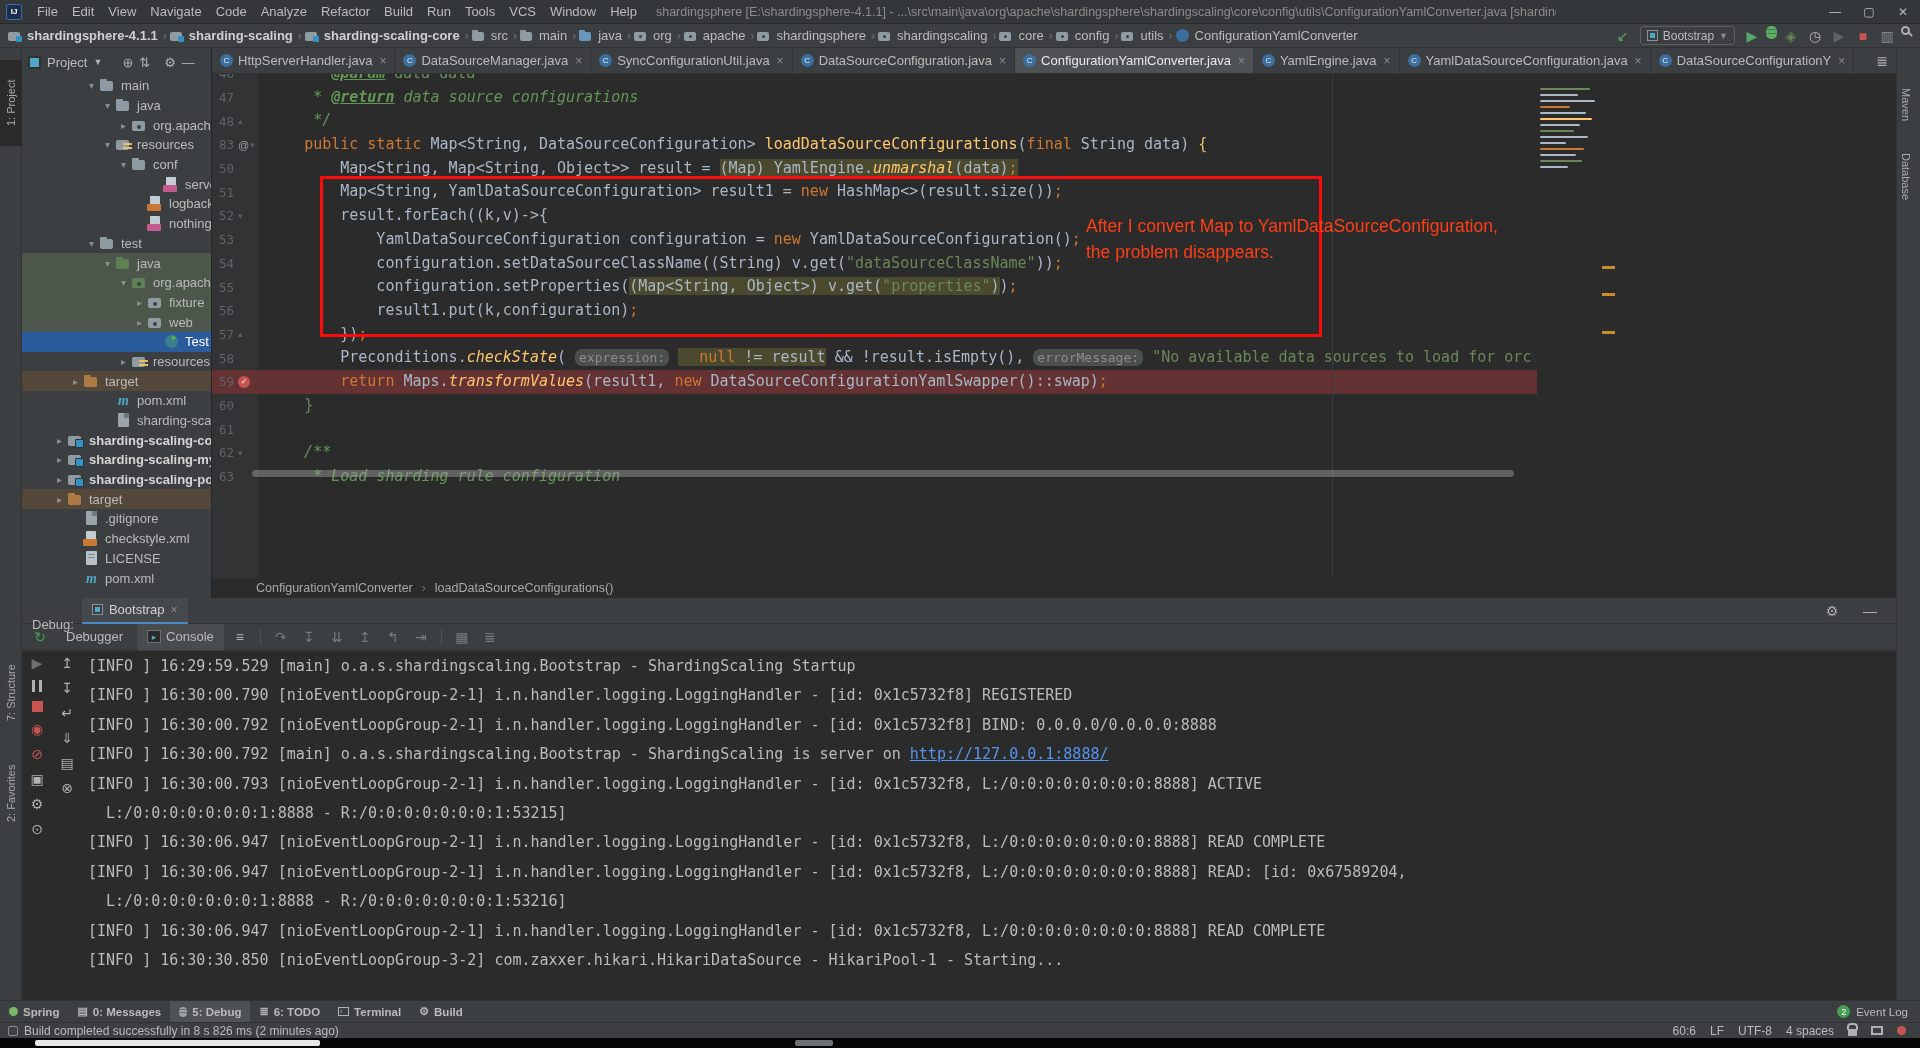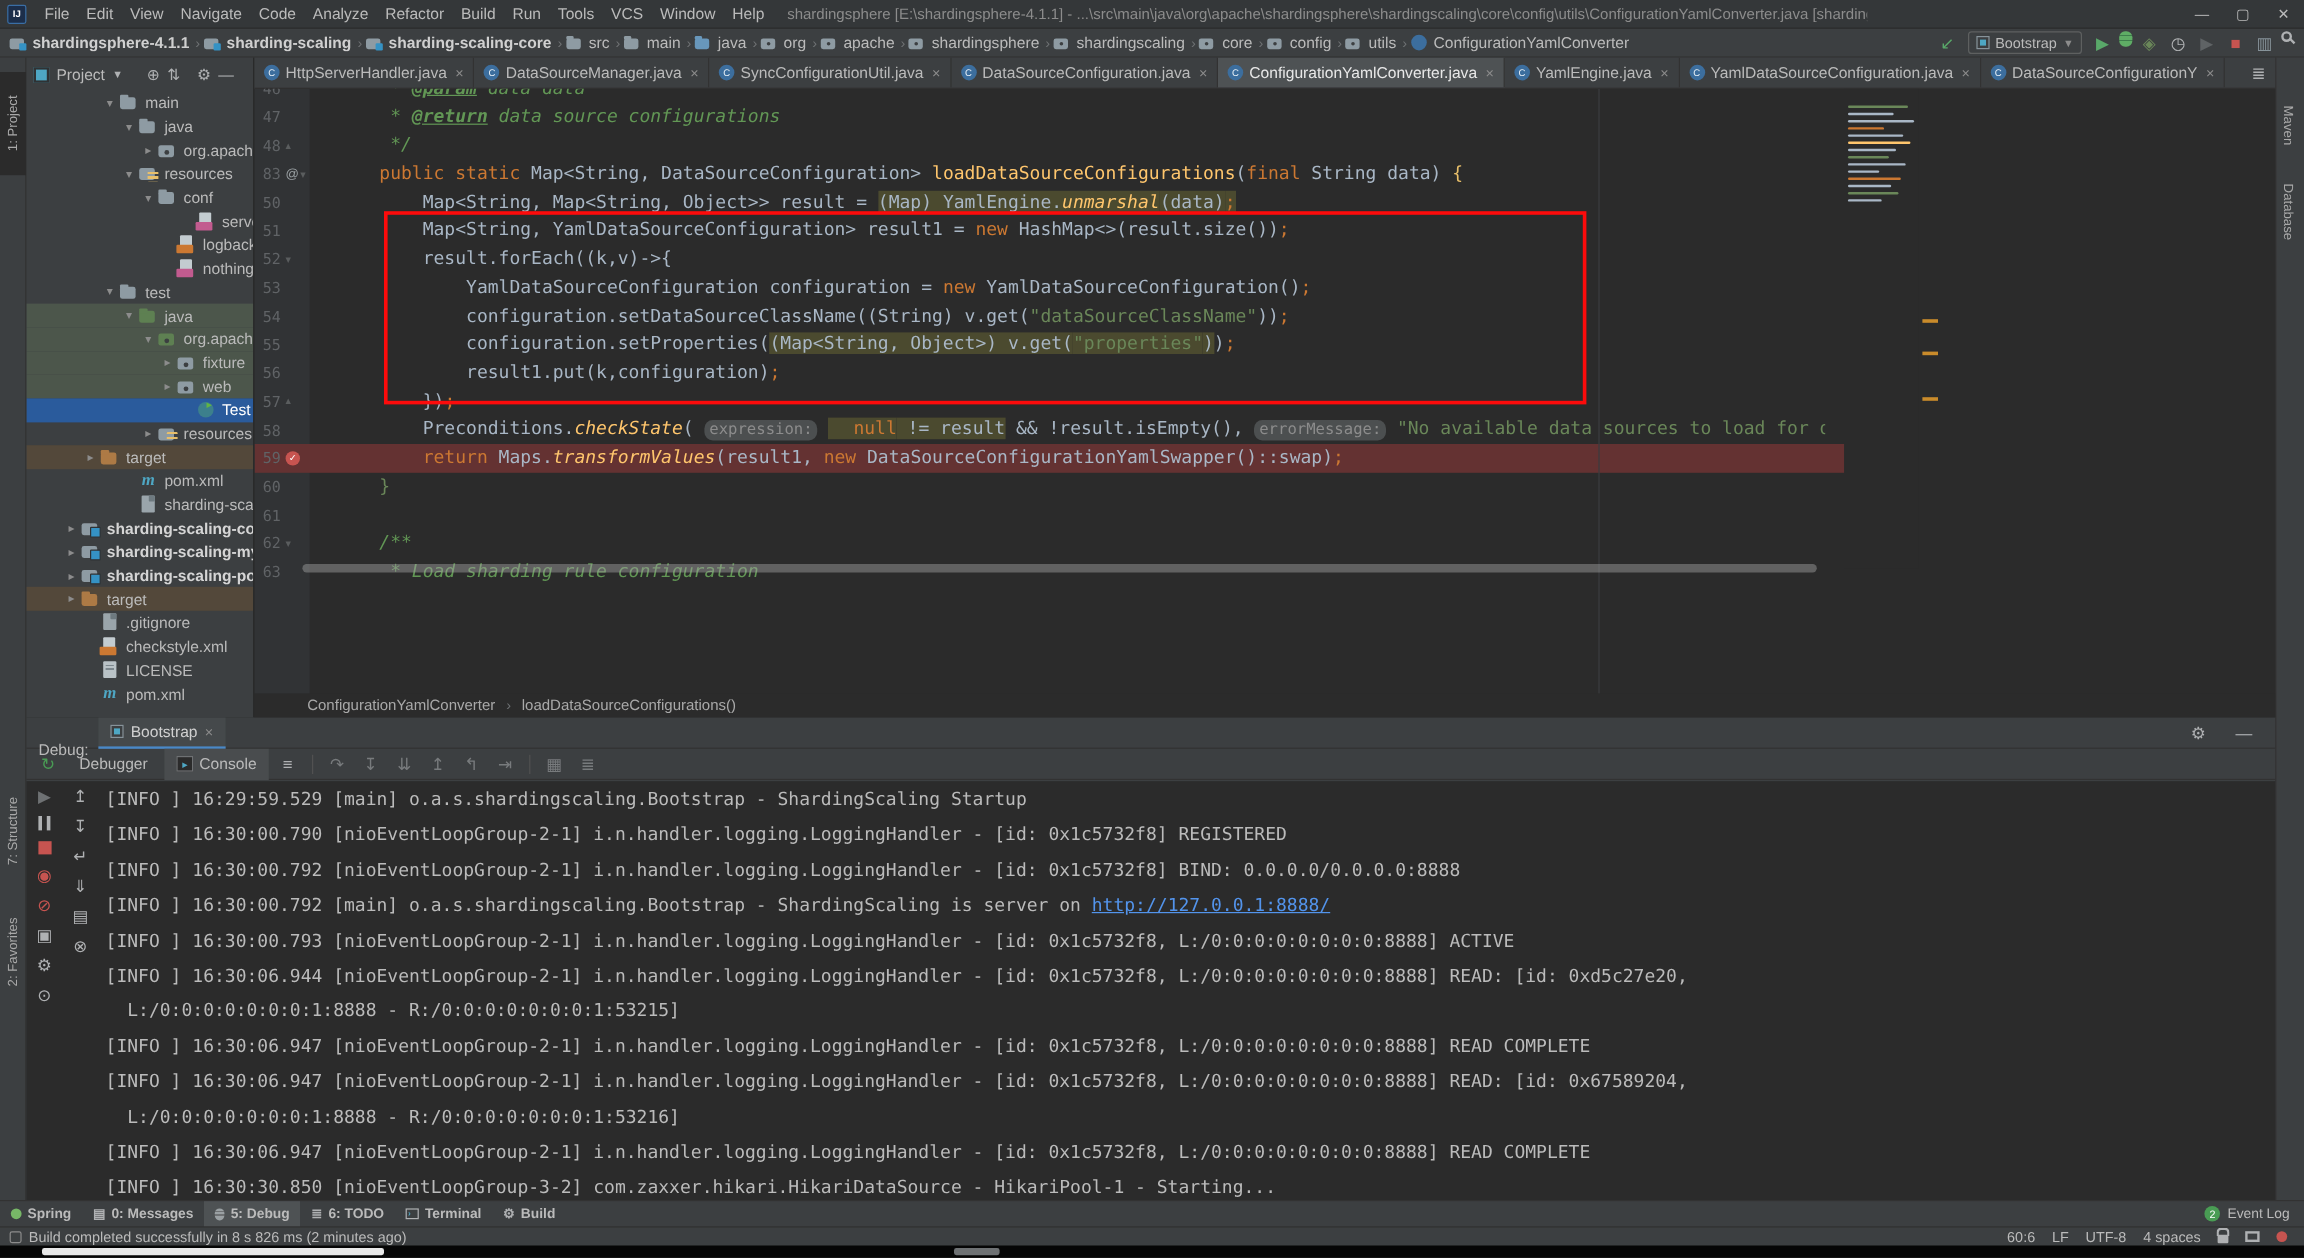--- a/index.html
+++ b/index.html
@@ -1,18 +1,18 @@
 <!DOCTYPE html>
 <html><head>
 <meta charset="utf-8">
 <style>
   * { box-sizing: border-box; margin: 0; padding: 0; }
   html,body { width:1920px; height:1048px; overflow:hidden; background:#2B2B2B;
     font-family:"Liberation Sans", sans-serif; }
-  pre { margin:16px; }
+  pre { margin:4px; }
 
   
   #titlebar { position:absolute; left:0; top:0; width:1920px; height:24px; background:#343739;
     display:flex; align-items:center; color:#BBBBBB; font-size:13px; border-bottom:1px solid #2a2a2a;}
   #applogo { width:16px; height:16px; margin:0 8px 0 6px; background:#1c2e4a; border:1px solid #3a6ea5;
     color:#fff; font-size:8px; font-weight:bold; display:flex; align-items:center; justify-content:center; border-radius:2px;}
   .mi { padding:0 7px; cursor:default; }
   #wintitle { color:#8C8C8C; font-size:12.5px; margin-left:12px; white-space:nowrap; overflow:hidden; max-width:900px;}
   #wincontrols { margin-left:auto; display:flex; }
   .wc { width:34px; height:23px; display:flex; align-items:center; justify-content:center; color:#BBBBBB; font-size:12px;}
@@ -642,20 +642,24 @@
       <div class="mmark" style="top: 56px; width: 34px; background: rgb(106, 135, 89);"></div>
       <div class="mmark" style="top: 62px; width: 48px; background: rgb(169, 183, 198);"></div>
       <div class="mmark" style="top: 68px; width: 26px; background: rgb(169, 183, 198);"></div>
       <div class="mmark" style="top: 74px; width: 44px; background: rgb(204, 120, 50);"></div>
       <div class="mmark" style="top: 80px; width: 36px; background: rgb(169, 183, 198);"></div>
       <div class="mmark" style="top: 86px; width: 42px; background: rgb(106, 135, 89);"></div>
       <div class="mmark" style="top: 92px; width: 28px; background: rgb(169, 183, 198);"></div>
     </div>
   <div id="stripemarks"></div>
   <div id="redbox"></div>
+  <div id="annotation">
+    <div>After I convert Map to YamlDataSourceConfiguration,</div>
+    <div>the problem disappears.</div>
+  </div>
   <div id="hscroll"></div>
   <div id="edcrumb">
     <span>ConfigurationYamlConverter</span>
     <span class="csep">›</span>
     <span>loadDataSourceConfigurations()</span>
   </div>
 <div class="smark" style="top: 192px;"></div>
     <div class="smark" style="top: 219px;"></div>
     <div class="smark" style="top: 257px;"></div>
   </div>
@@ -712,21 +716,20 @@
         <div class="vico">⇓</div>
         <div class="vico">▤</div>
         <div class="vico">⊗</div>
       </div>
     <div id="console-lines">
         <div class="cline"><span>[INFO ] 16:29:59.529 [main] o.a.s.shardingscaling.Bootstrap - ShardingScaling Startup</span></div>
         <div class="cline"><span>[INFO ] 16:30:00.790 [nioEventLoopGroup-2-1] i.n.handler.logging.LoggingHandler - [id: 0x1c5732f8] REGISTERED</span></div>
         <div class="cline"><span>[INFO ] 16:30:00.792 [nioEventLoopGroup-2-1] i.n.handler.logging.LoggingHandler - [id: 0x1c5732f8] BIND: 0.0.0.0/0.0.0.0:8888</span></div>
         <div class="cline"><span>[INFO ] 16:30:00.792 [main] o.a.s.shardingscaling.Bootstrap - ShardingScaling is server on </span><span class="clink">http://127.0.0.1:8888/</span></div>
         <div class="cline"><span>[INFO ] 16:30:00.793 [nioEventLoopGroup-2-1] i.n.handler.logging.LoggingHandler - [id: 0x1c5732f8, L:/0:0:0:0:0:0:0:0:8888] ACTIVE</span></div>
-        <div class="cline"><span>[INFO ] 16:30:06.944 [nioEventLoopGroup-2-1] i.n.handler.logging.LoggingHandler - [id: 0x1c5732f8, L:/0:0:0:0:0:0:0:0:8888] READ: [id: 0xd5c27e20,</span></div>
         <div class="cline"><span>  L:/0:0:0:0:0:0:0:1:8888 - R:/0:0:0:0:0:0:0:1:53215]</span></div>
         <div class="cline"><span>[INFO ] 16:30:06.947 [nioEventLoopGroup-2-1] i.n.handler.logging.LoggingHandler - [id: 0x1c5732f8, L:/0:0:0:0:0:0:0:0:8888] READ COMPLETE</span></div>
         <div class="cline"><span>[INFO ] 16:30:06.947 [nioEventLoopGroup-2-1] i.n.handler.logging.LoggingHandler - [id: 0x1c5732f8, L:/0:0:0:0:0:0:0:0:8888] READ: [id: 0x67589204,</span></div>
         <div class="cline"><span>  L:/0:0:0:0:0:0:0:1:8888 - R:/0:0:0:0:0:0:0:1:53216]</span></div>
         <div class="cline"><span>[INFO ] 16:30:06.947 [nioEventLoopGroup-2-1] i.n.handler.logging.LoggingHandler - [id: 0x1c5732f8, L:/0:0:0:0:0:0:0:0:8888] READ COMPLETE</span></div>
         <div class="cline"><span>[INFO ] 16:30:30.850 [nioEventLoopGroup-3-2] com.zaxxer.hikari.HikariDataSource - HikariPool-1 - Starting...</span></div>
       </div>
   </div>
 </div>
 

